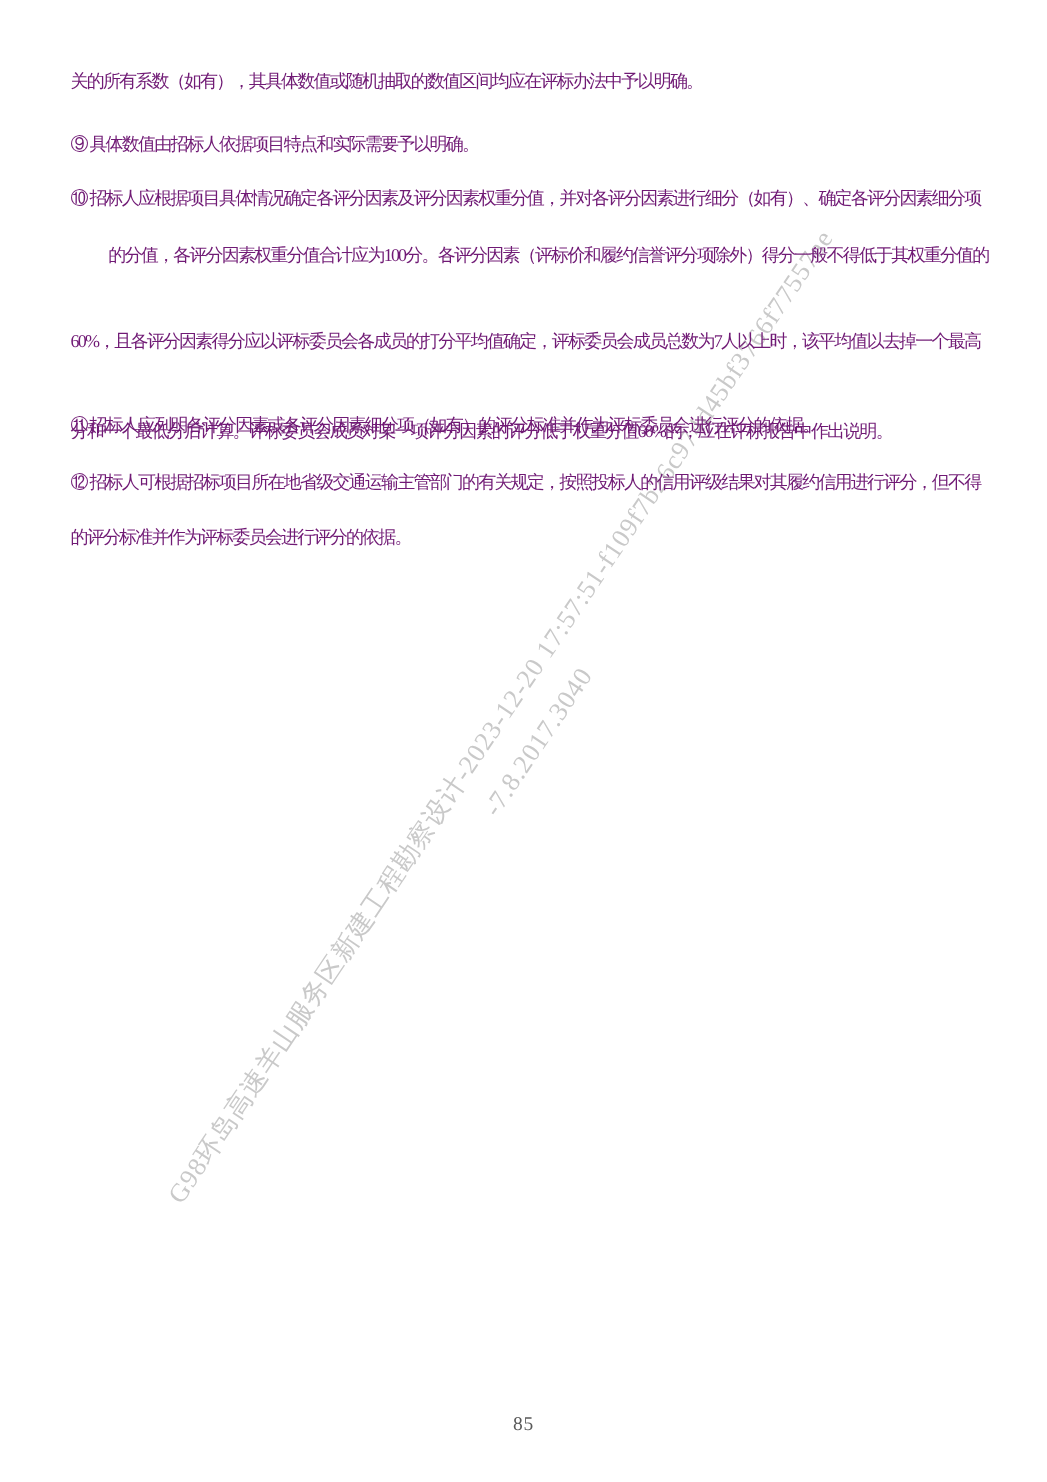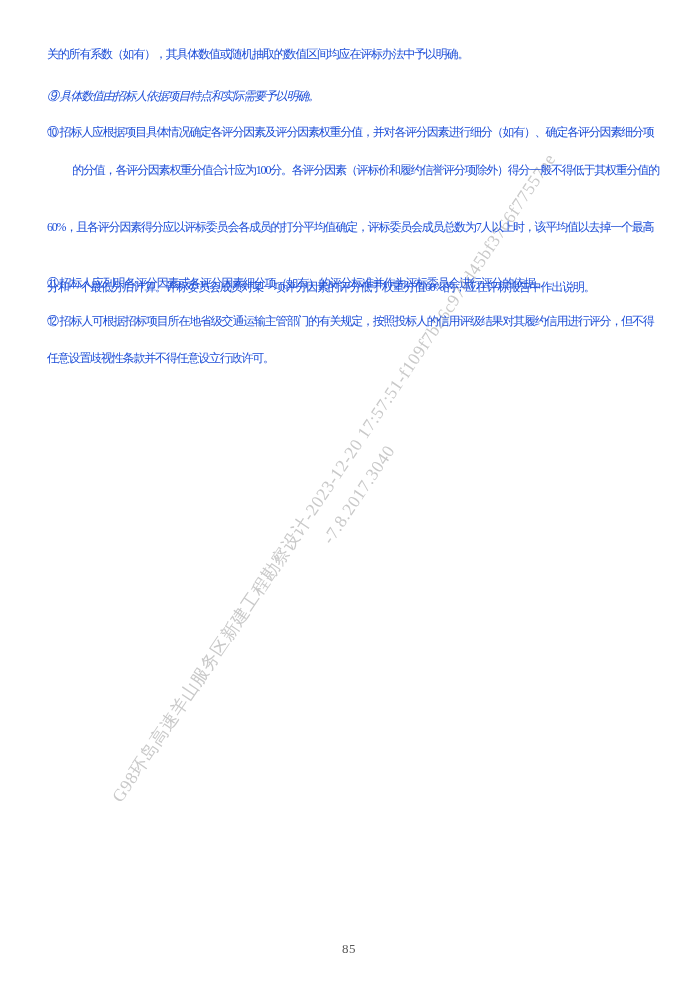--- a/index.html
+++ b/index.html
@@ -49,25 +49,25 @@
     width: 612px;
     z-index: 2;
   }
   .doc-line {
     position: absolute;
     left: 0;
     width: 612px;
     font-size: 12px;
     line-height: 16px;
     letter-spacing: -1.2px;
-    color: #1d4ed8;
+    color: #701a75;
     white-space: nowrap;
   }
   .doc-line.l0 { top: 46px; }
-  .doc-line.l1 { top: 88px; font-style: italic; }
+  .doc-line.l1 { top: 88px; }
   .doc-line.l2 { top: 124px; }
   .doc-line.l3 { top: 162px; text-align: right; }
   .doc-line.l4 { top: 200px; margin-top: 19px; }
   .doc-line.l5 { top: 238px; margin-top: 41px; }
   .doc-line.l6 { top: 275px; }
   .doc-line.l7 { top: 313px; }
   .doc-line.l8 { top: 350px; }
   
   .page-number {
     position: absolute;
@@ -93,18 +93,18 @@
 
   <div class="doc-text">
     <div class="doc-line l0">关的所有系数（如有），其具体数值或随机抽取的数值区间均应在评标办法中予以明确。</div>
     <div class="doc-line l1">⑨ 具体数值由招标人依据项目特点和实际需要予以明确。</div>
     <div class="doc-line l2">⑩ 招标人应根据项目具体情况确定各评分因素及评分因素权重分值，并对各评分因素进行细分（如有）、确定各评分因素细分项</div>
     <div class="doc-line l3">的分值，各评分因素权重分值合计应为100分。各评分因素（评标价和履约信誉评分项除外）得分一般不得低于其权重分值的</div>
     <div class="doc-line l4">60%，且各评分因素得分应以评标委员会各成员的打分平均值确定，评标委员会成员总数为7人以上时，该平均值以去掉一个最高</div>
     <div class="doc-line l5">分和一个最低分后计算。评标委员会成员对某一项评分因素的评分低于权重分值60%的，应在评标报告中作出说明。</div>
     <div class="doc-line l6">⑪ 招标人应列明各评分因素或各评分因素细分项（如有）的评分标准并作为评标委员会进行评分的依据。</div>
     <div class="doc-line l7">⑫ 招标人可根据招标项目所在地省级交通运输主管部门的有关规定，按照投标人的信用评级结果对其履约信用进行评分，但不得</div>
-    <div class="doc-line l8">任意设置歧视性条款并不得任意设立行政许可。</div>
+    <div class="doc-line l8">的评分标准并作为评标委员会进行评分的依据。</div>
   </div>
 
   <div class="page-number">85</div>
 
 </div>
 
 </body></html>

